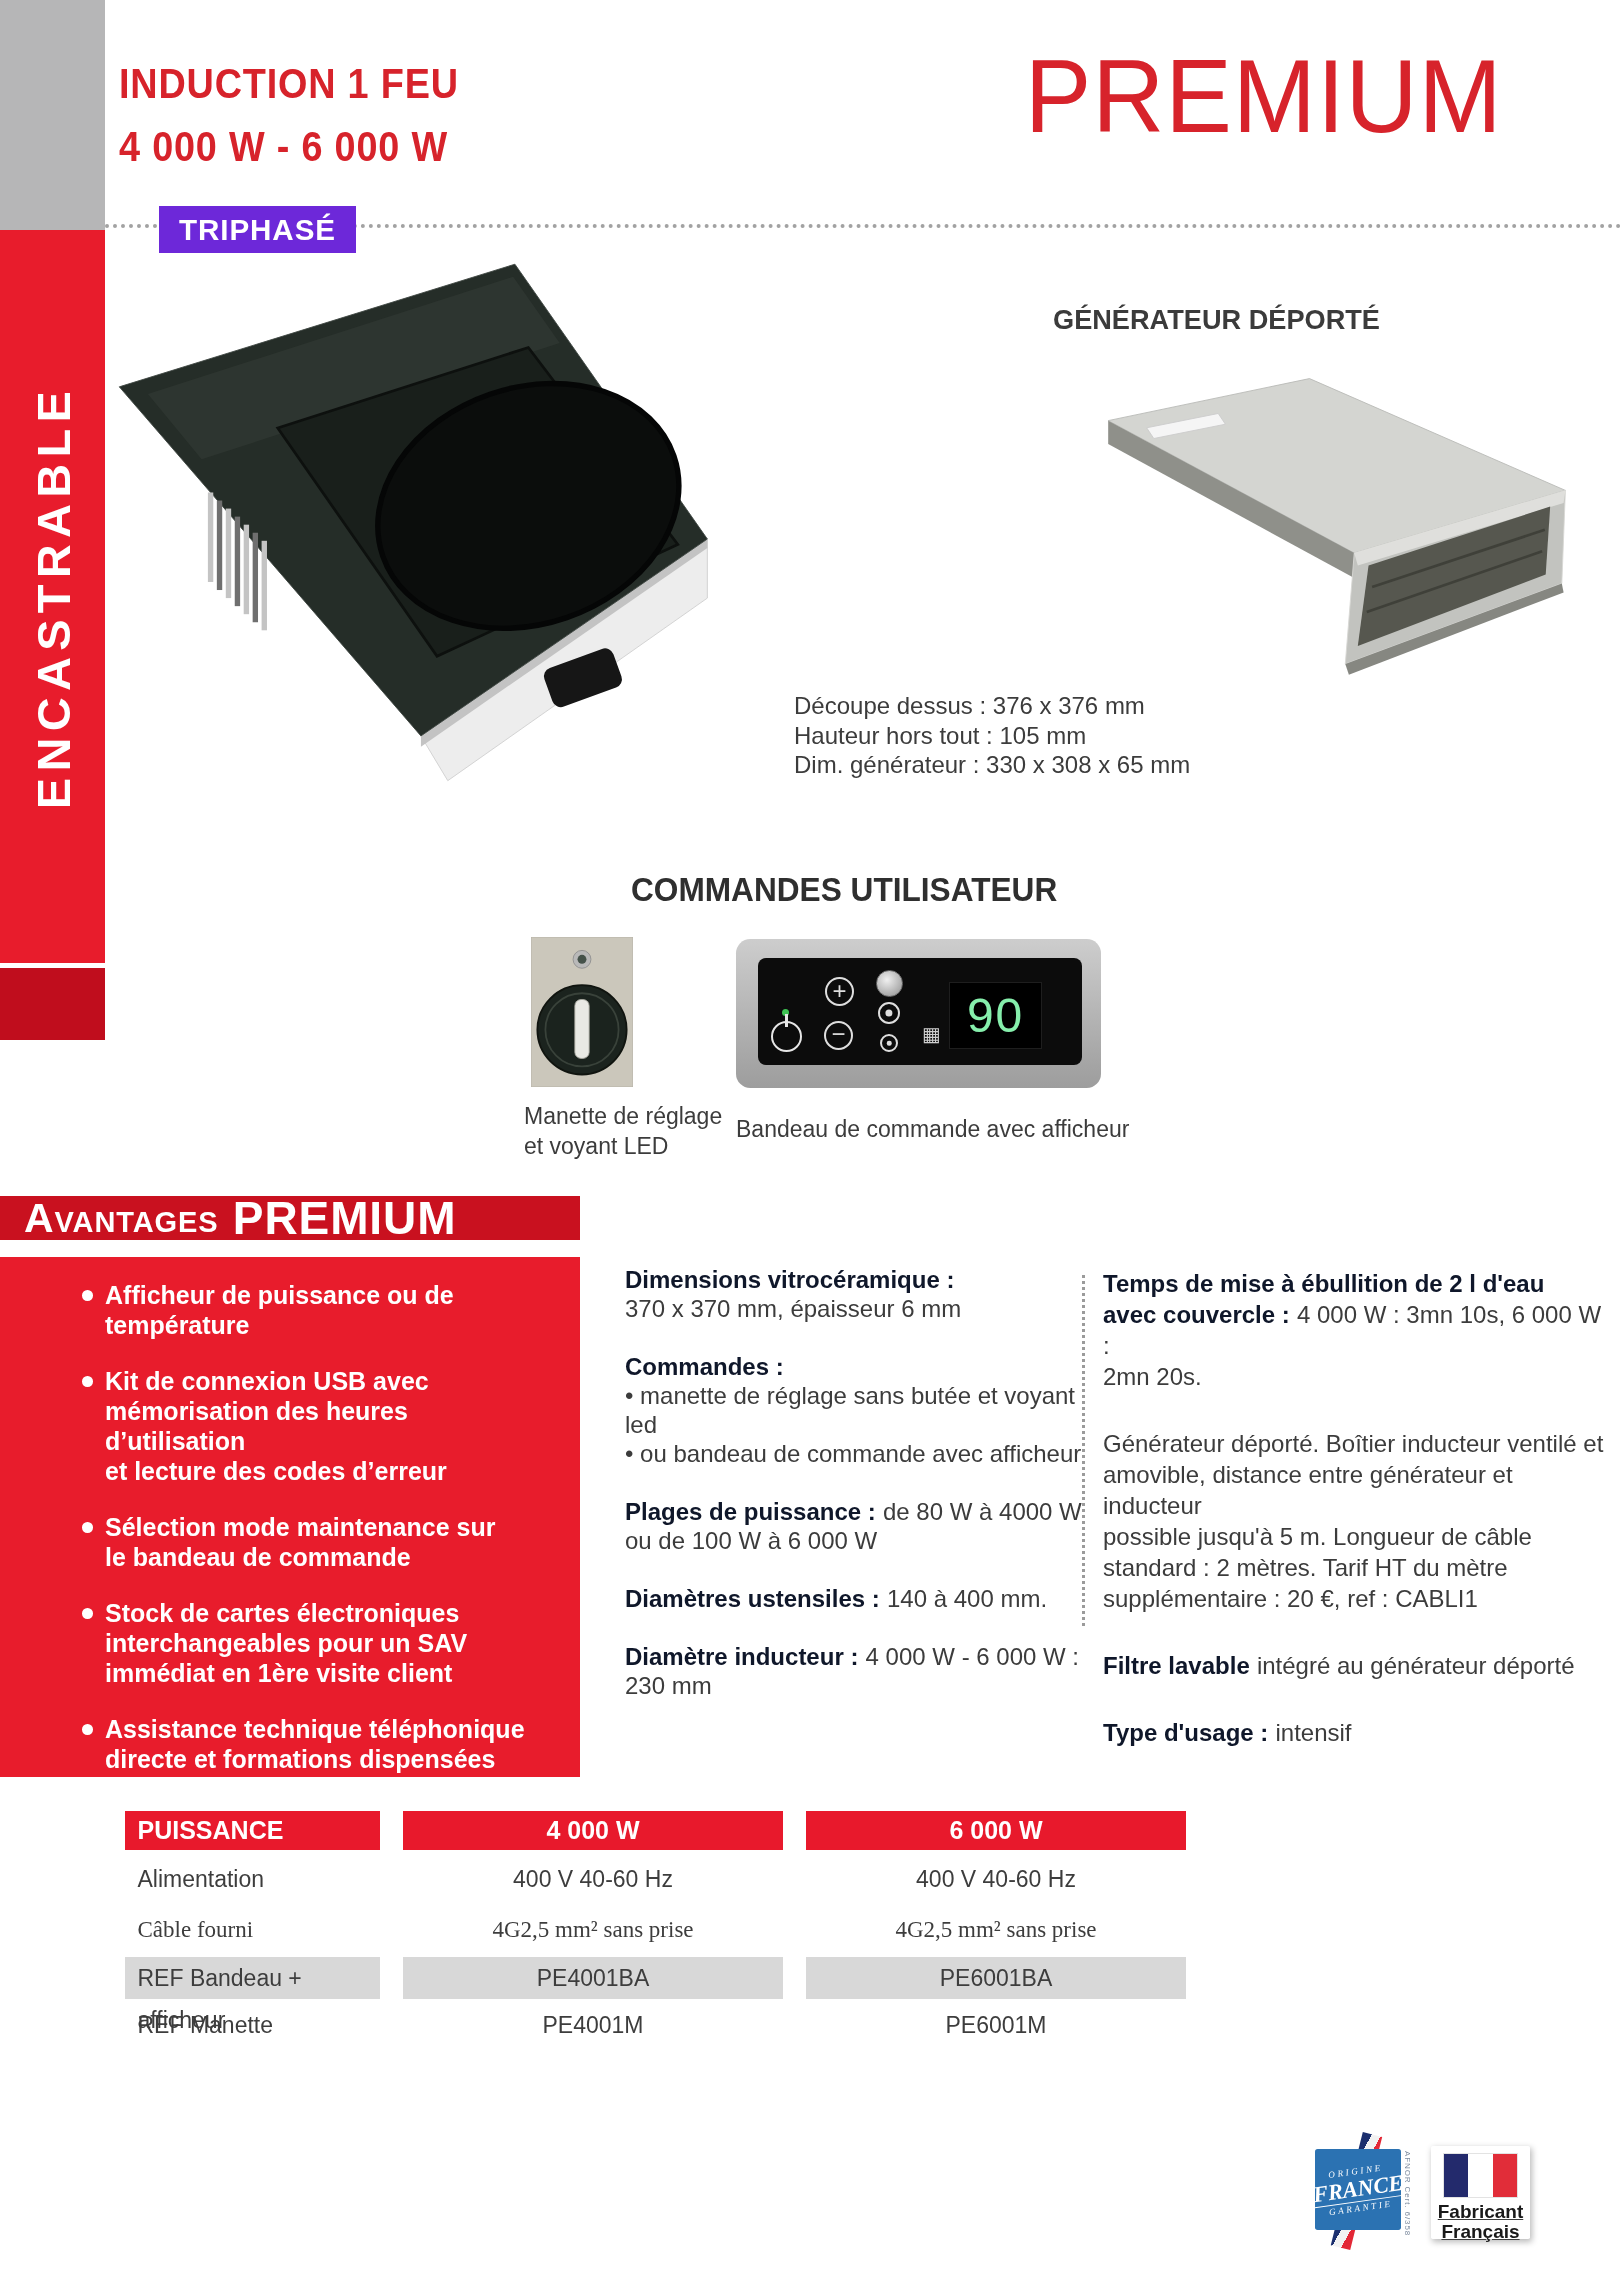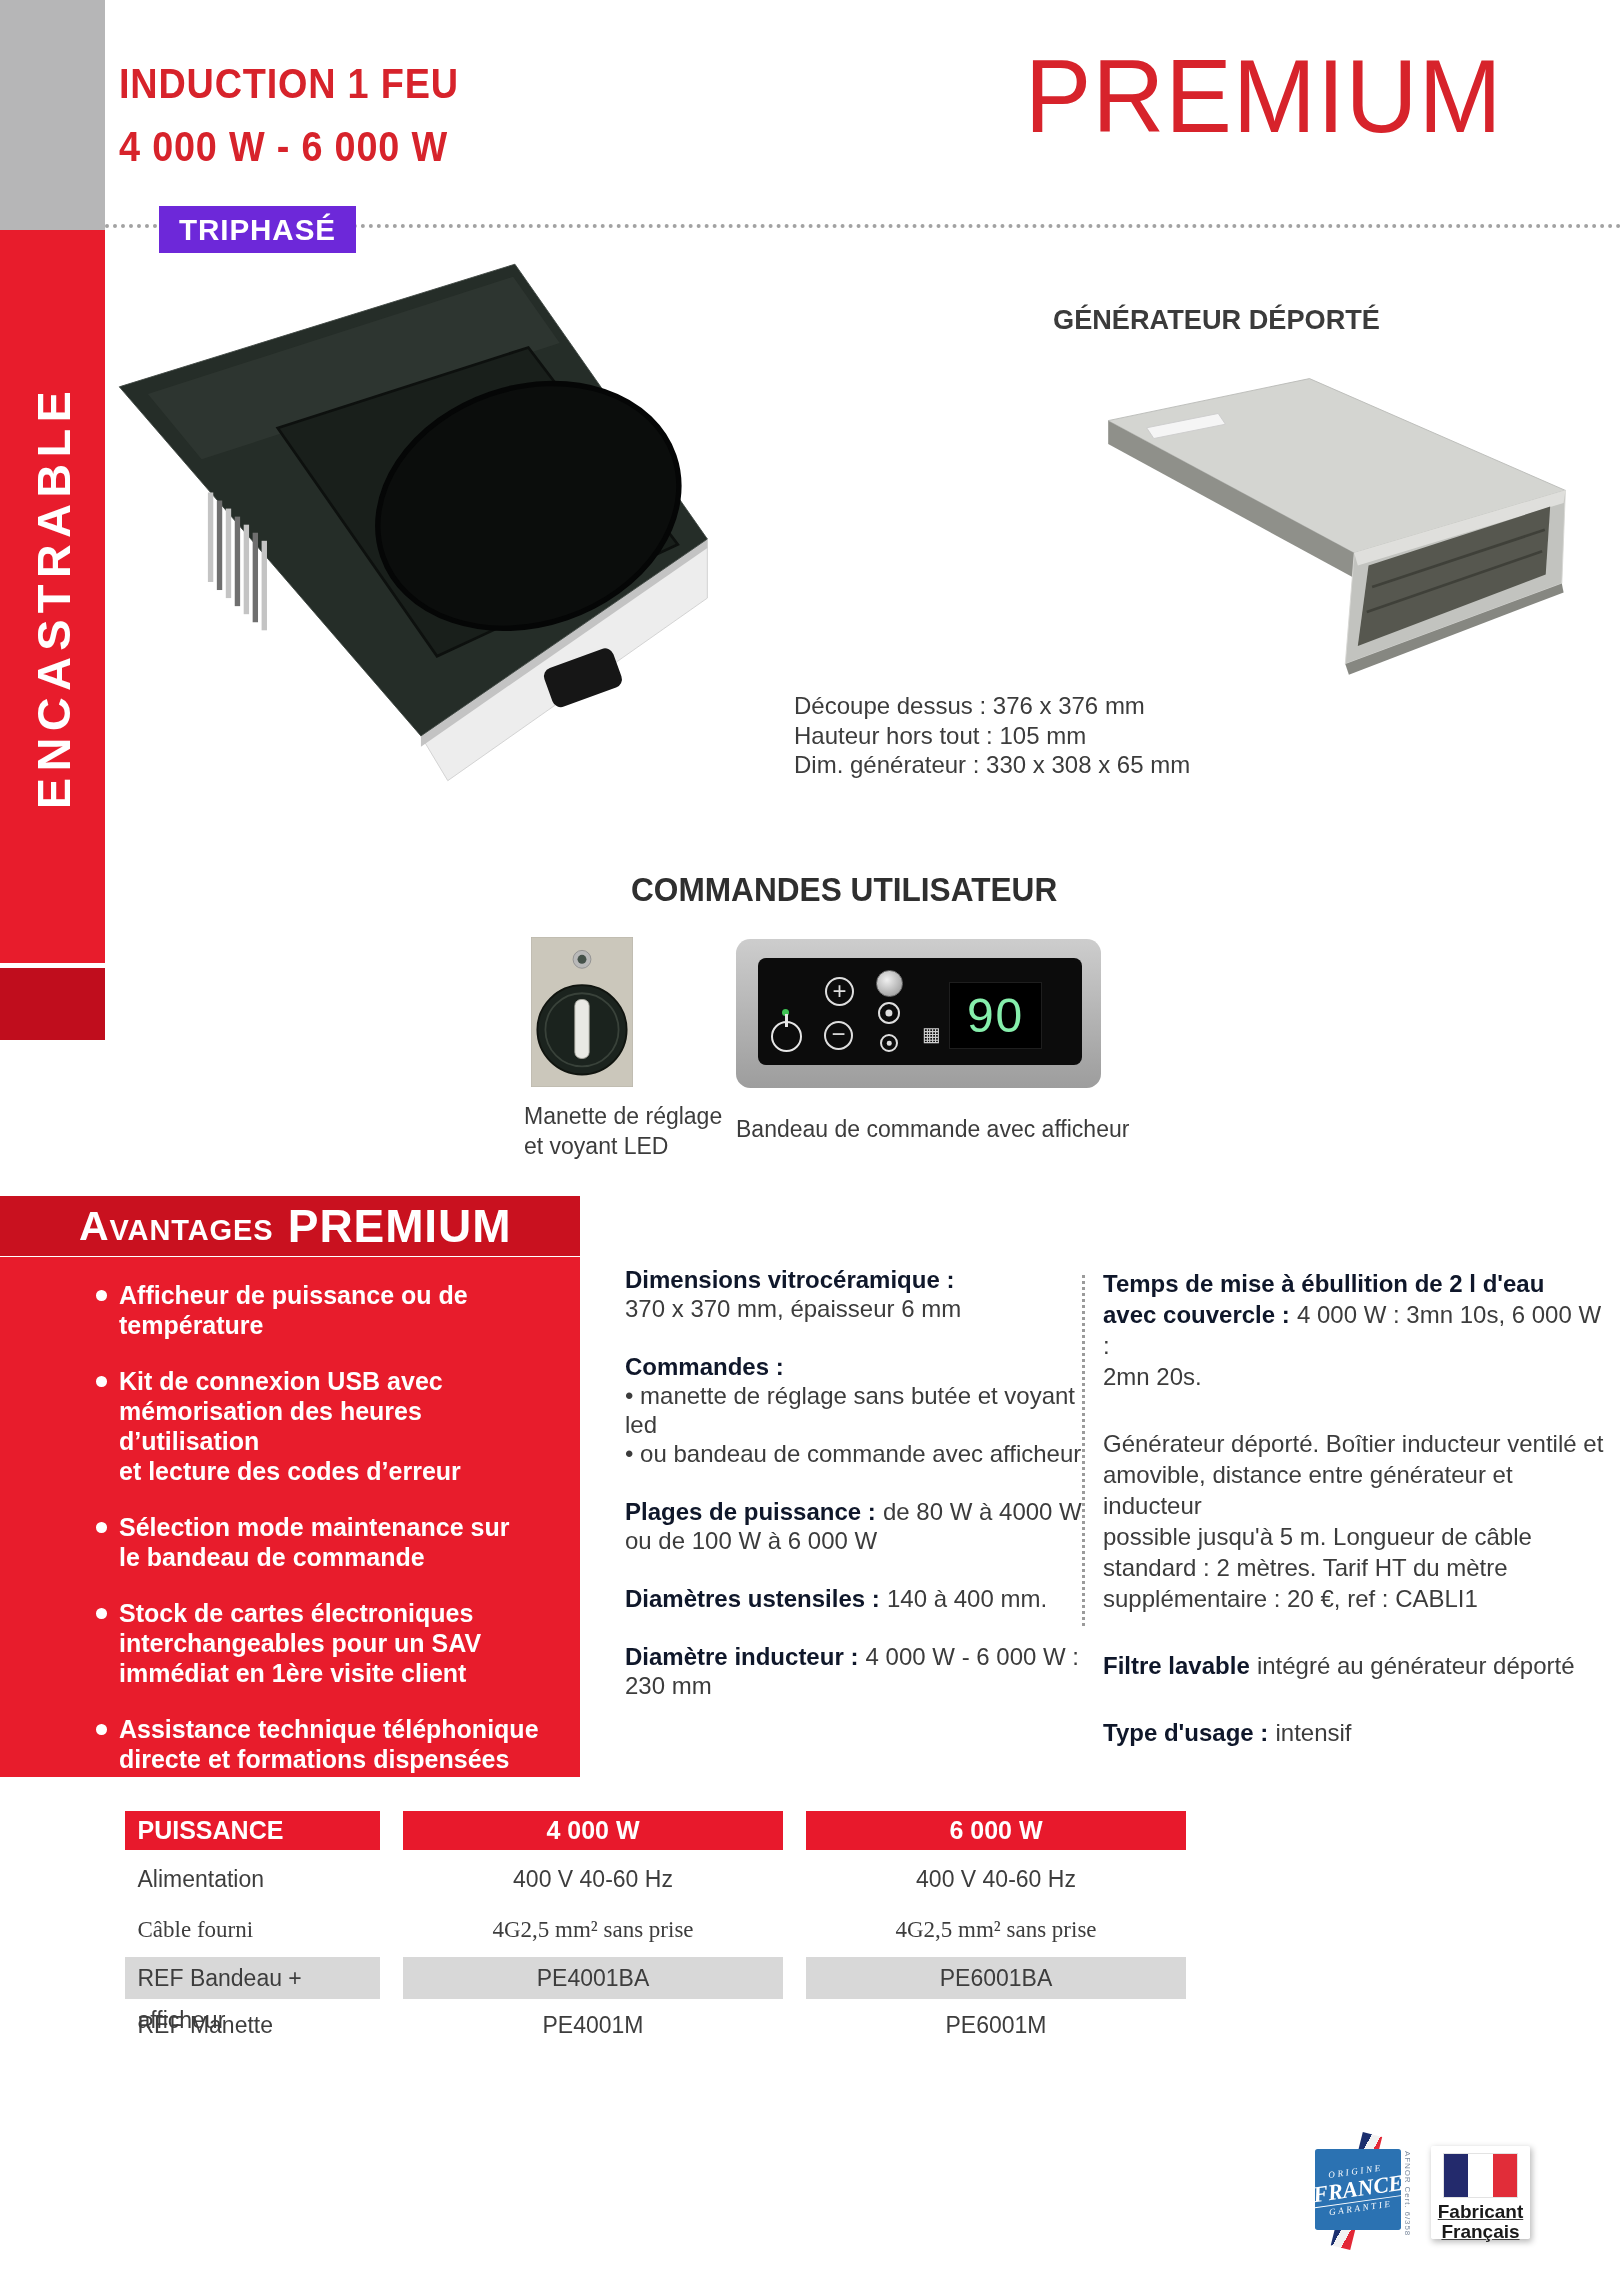--- a/index.html
+++ b/index.html
@@ -74,27 +74,27 @@
     content:"";position:absolute;left:50%;top:50%;transform:translate(-50%,-50%);
     background:#dedede;border-radius:50%;
   }
   .btn-dot-a::after{width:7.2px;height:7.2px;}
   .btn-dot-b{left:880px;top:1034px;width:14.3px;height:14.3px;}
   .btn-dot-b::after{width:4.5px;height:4.5px;}
   .btn-menu{left:922px;top:1025px;font-size:19.7px;line-height:19.7px;color:#cfcfcf;}
 
   
   .adv-banner{
-    left:0;top:1196px;width:580px;height:60px;background:#c9111f;color:#fff;
-    display:flex;align-items:center;padding-left:79px;box-sizing:border-box;
+    left:0;top:1196px;width:580px;height:44px;background:#c9111f;color:#fff;
+    display:flex;align-items:center;padding-left:24px;box-sizing:border-box;
   }
   .adv-banner .w1{font-variant:small-caps;font-weight:700;font-size:41px;letter-spacing:0.9px;}
   .adv-banner .w2{font-weight:700;font-size:46px;margin-left:14.3px;letter-spacing:0.9px;}
   .adv-body{left:0;top:1257px;width:580px;height:520px;background:#e81c2c;overflow:hidden;}
-  .adv-body ul{list-style:none;margin:0;padding:23px 0 0 16px;}
+  .adv-body ul{list-style:none;margin:0;padding:23px 0 0 2px;}
   .adv-body li{
     position:relative;margin:0 0 26px 73px;width:448px;padding-left:30px;
     color:#fff;font-weight:700;font-size:25px;line-height:30px;white-space:pre-line;
   }
   .adv-body li::before{
     content:"";position:absolute;left:7.2px;top:9.9px;width:10.7px;height:10.7px;background:#fff;border-radius:50%;
   }
 
   
   .colm{left:625px;top:1265px;width:459px;font-size:24px;line-height:29px;}

